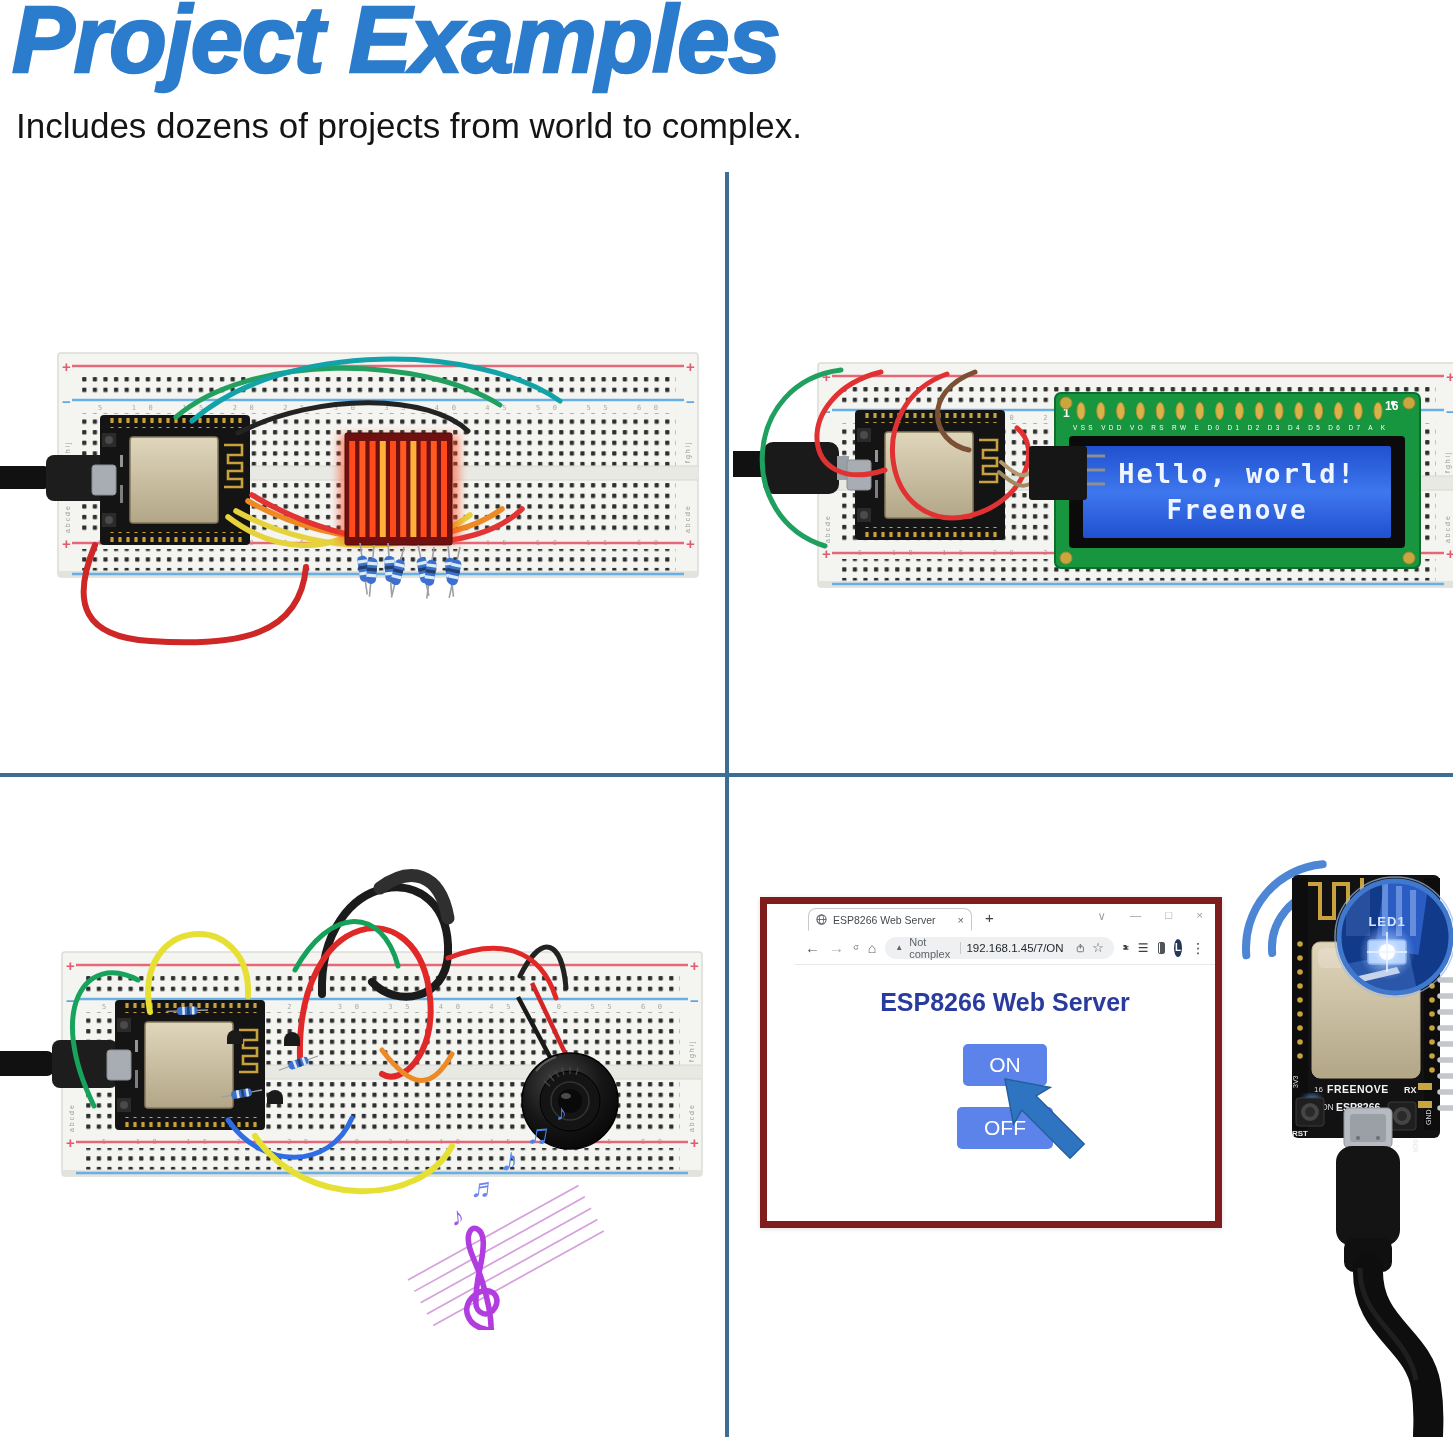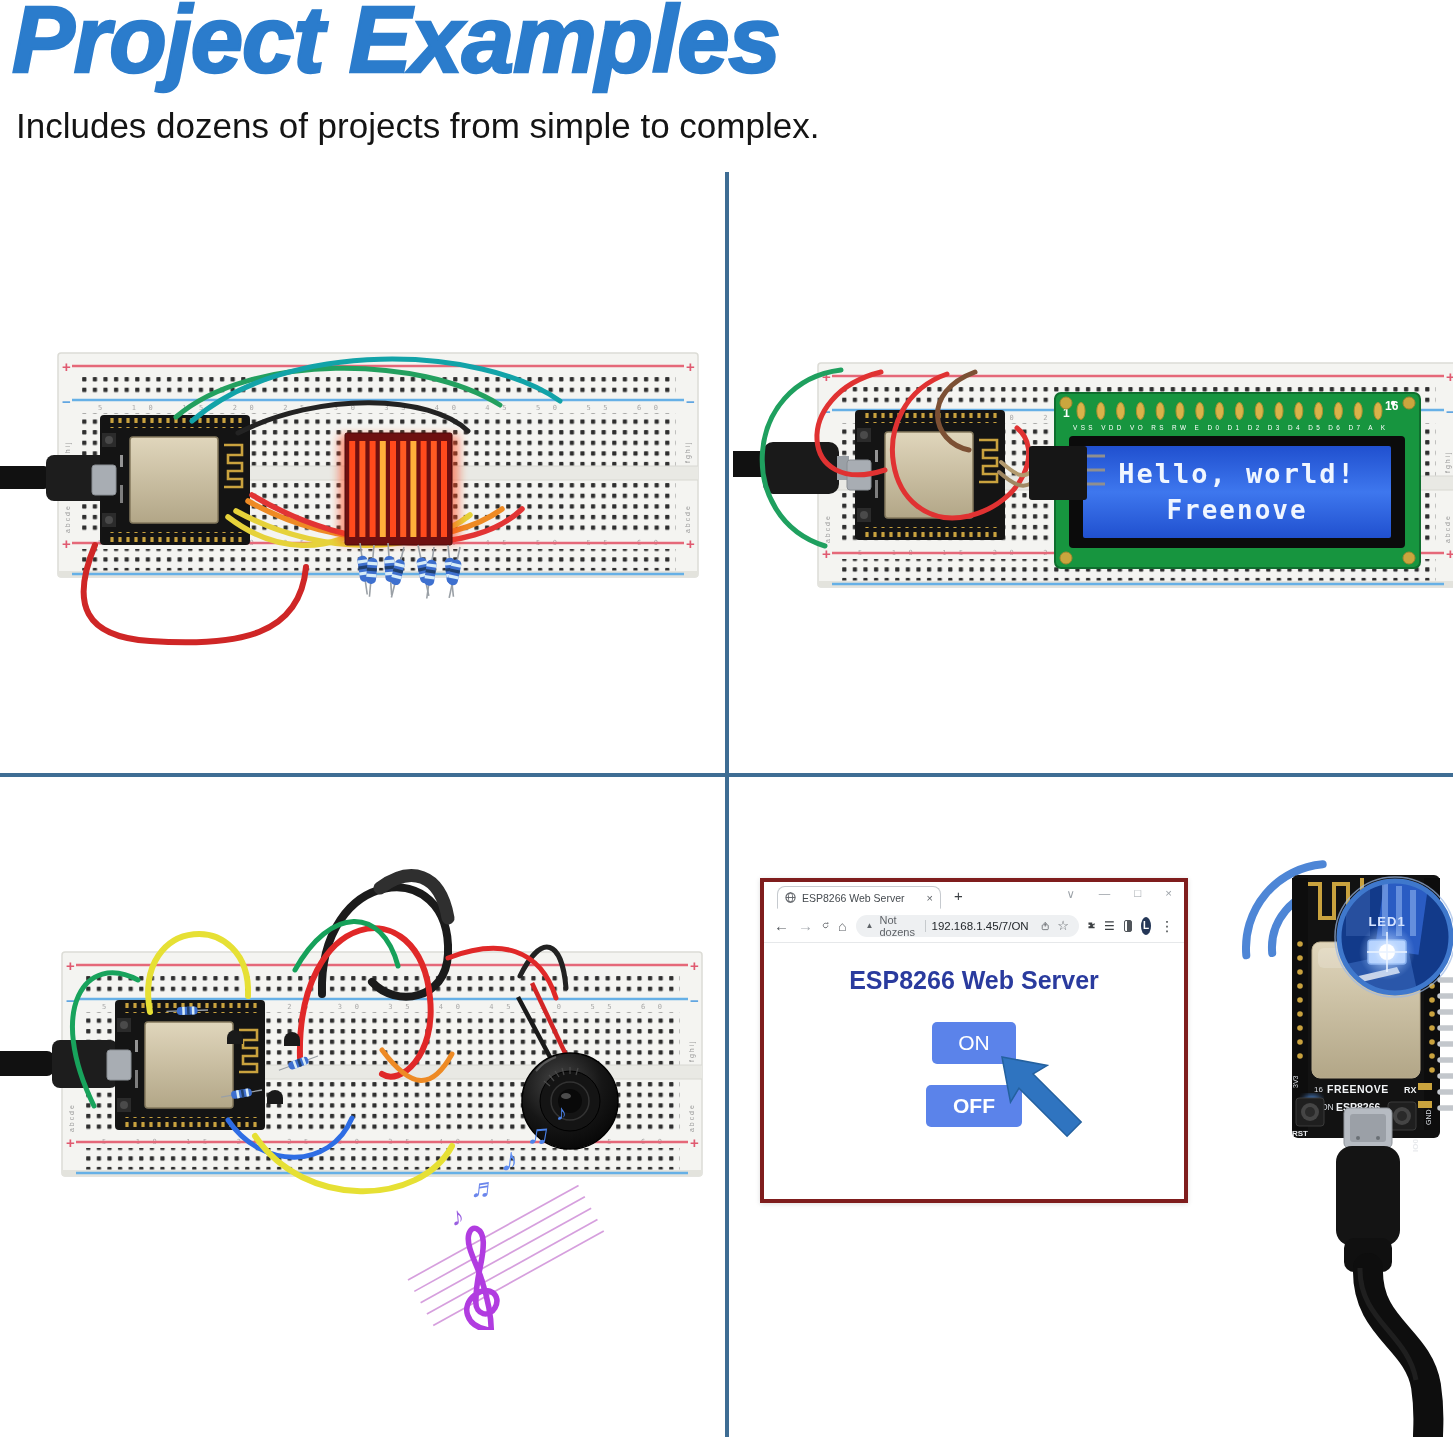--- a/index.html
+++ b/index.html
@@ -7,22 +7,22 @@
           font-family:"Liberation Sans",sans-serif;}
   
   .title{position:absolute;left:12px;top:-14px;font-size:94px;font-weight:bold;font-style:italic;
          color:#2b7ccc;letter-spacing:-1px;-webkit-text-stroke:2.5px #2b7ccc;white-space:nowrap;}
   .subtitle{position:absolute;left:16px;top:106px;font-size:35px;color:#141414;white-space:nowrap;}
   
   .vdiv{position:absolute;left:725px;top:172px;width:4px;height:1265px;background:#3e6d94;}
   .hdiv{position:absolute;left:0;top:773px;width:1453px;height:4px;background:#3e6d94;}
   .qsvg{position:absolute;}
   
-  #browser{position:absolute;left:760px;top:878px;width:420px;height:317px;background:#fff;
-           border:4px solid #7f1d1d;box-shadow:0 1px 5px rgba(0,0,0,.13);font-family:"Liberation Sans",sans-serif;}
+  #browser{position:absolute;left:760px;top:897px;width:420px;height:317px;background:#fff;
+           border:7px solid #7f1d1d;box-shadow:0 1px 5px rgba(0,0,0,.13);font-family:"Liberation Sans",sans-serif;padding-left:28px;}
   .tabs{height:27px;position:relative;}
   .tab{position:absolute;left:13px;top:4px;width:164px;height:23px;border:1px solid #c6cacf;border-bottom:1px solid #fff;
        border-radius:8px 8px 0 0;background:#fff;display:flex;align-items:center;gap:6px;padding:0 7px;
        font-size:10.5px;color:#454a4f;box-sizing:border-box;}
   .tab-title{white-space:nowrap;overflow:hidden;flex:1;}
   .tabclose{color:#5f6368;font-size:11px;}
   .newtab{position:absolute;left:190px;top:5px;font-size:15px;color:#3c4043;}
   .winctl{position:absolute;right:12px;top:5px;display:flex;gap:24px;color:#9aa0a6;font-size:11.5px;}
   .toolbar{height:33px;display:flex;align-items:center;gap:9px;padding:0 10px;border-bottom:1px solid #e6e8ea;}
   .nav{font-size:15px;color:#53575c;line-height:1;}
@@ -38,21 +38,21 @@
   .sbicon{width:12px;height:10px;border:1.6px solid #50555a;border-radius:2px;position:relative;}
   .sbicon::after{content:"";position:absolute;right:0;top:0;width:4px;height:100%;background:#50555a;}
   .avatar{width:18px;height:18px;border-radius:50%;background:#243757;color:#fff;font-size:10px;font-weight:bold;
           display:flex;align-items:center;justify-content:center;}
   .kebab{font-size:14px;color:#3c4043;}
   .page{text-align:center;}
   .page-h1{margin-top:23px;font-size:25px;color:#2a3b9e;font-weight:bold;}
   .gpio{margin-top:25px;font-size:20px;color:#16181b;}
   .btn{width:84px;height:42px;line-height:42px;margin:27px auto 0;background:#5b83ea;color:#fff;
        font-size:21px;border-radius:5px;text-align:center;cursor:pointer;}
-  .btn-off{width:96px;margin-top:21px;font-weight:bold;}
+  .btn-off{width:96px;margin-top:21px;}
   #cursor-arrow{position:absolute;left:222px;top:163px;}
   svg text{font-family:"Liberation Sans",sans-serif;}
   .mono{font-family:"DejaVu Sans Mono",monospace;}
 </style>
 </head>
 <body>
 
 <div id="canvas">
 
   <svg width="0" height="0" style="position:absolute" aria-hidden="true">
@@ -136,21 +136,21 @@
         <line x1="0" y1="0" x2="0" y2="52" stroke="#9aa0a6" stroke-width="1.6"></line>
         <rect x="-5" y="13" width="10" height="26" rx="4.5" fill="#3e70cf"></rect>
         <rect x="-5" y="17" width="10" height="3.2" fill="#d7ecf7"></rect>
         <rect x="-5" y="23" width="10" height="3.2" fill="#20406e"></rect>
         <rect x="-5" y="29" width="10" height="3.2" fill="#d7ecf7"></rect>
       </g>
     </defs>
   </svg>
 
   <div class="title">Project Examples</div>
-  <div class="subtitle">Includes dozens of projects from simple to complex.</div>
+  <div class="subtitle">Includes dozens of projects from world to complex.</div>
 
   <div class="vdiv"></div>
   <div class="hdiv"></div>
 
   <svg class="qsvg" style="left:0;top:305px" width="718" height="345" viewBox="0 0 718 345">
     <use href="#bb-board" transform="translate(58,48)"></use>
 
     <g>
       <rect x="-6" y="161" width="56" height="23" rx="6" fill="#111"></rect>
       <rect x="46" y="150" width="62" height="46" rx="8" fill="#1d1d1d"></rect>
@@ -353,21 +353,21 @@
     <div class="toolbar">
       <span class="nav">←</span>
       <span class="nav fwd">→</span>
       <svg width="13" height="13" viewBox="0 0 14 14">
         <path d="M11.5,7 a4.5,4.5 0 1 1 -1.4,-3.3" fill="none" stroke="#53575c" stroke-width="1.6"></path>
         <polygon points="10.2,0.8 13.4,2.2 10.6,5.0" fill="#53575c"></polygon>
       </svg>
       <span class="home">⌂</span>
       <div class="omni">
         <span class="warn">▲</span>
-        <span>Not dozens</span>
+        <span>Not complex</span>
         <span class="sep"></span>
         <span class="url">192.168.1.45/7/ON</span>
         <span style="flex:1"></span>
         <svg width="12" height="12" viewBox="0 0 14 14">
           <rect x="2" y="5" width="10" height="8" rx="1.5" fill="none" stroke="#5f6368" stroke-width="1.3"></rect>
           <line x1="7" y1="8" x2="7" y2="1.5" stroke="#5f6368" stroke-width="1.3"></line>
           <polyline points="4.5,3.5 7,1 9.5,3.5" fill="none" stroke="#5f6368" stroke-width="1.3"></polyline>
         </svg>
         <span class="star">☆</span>
       </div>

